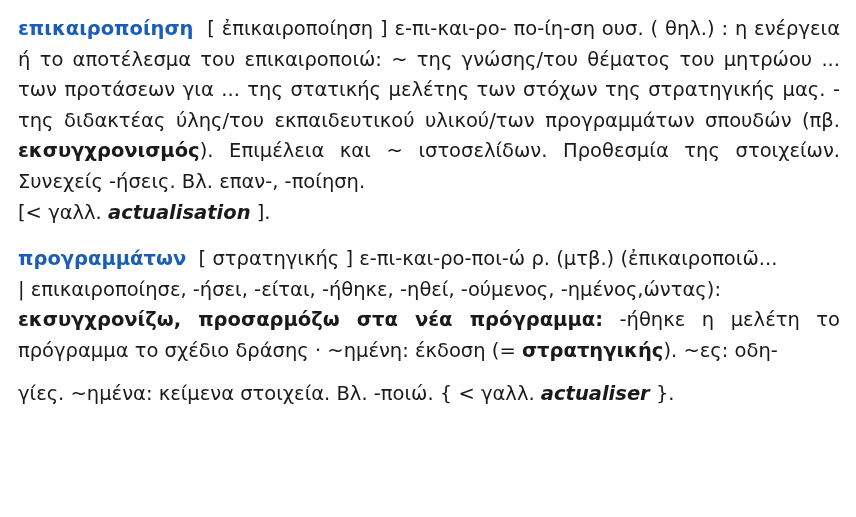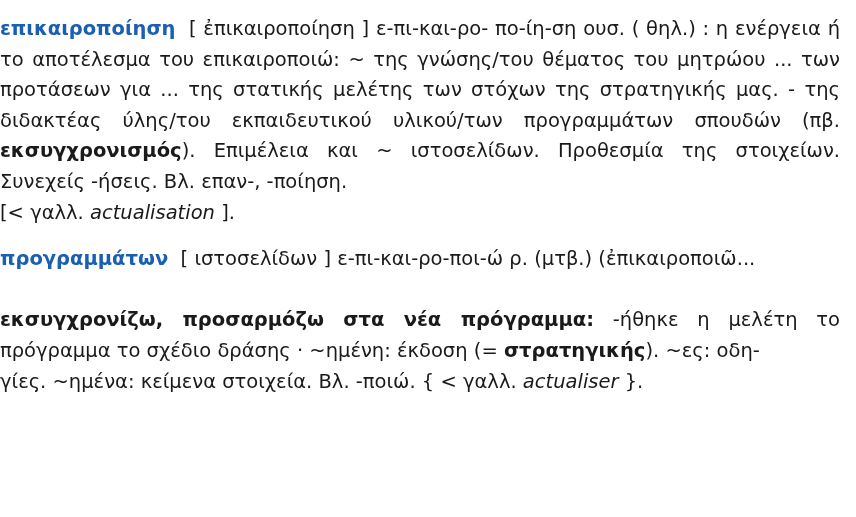--- a/index.html
+++ b/index.html
@@ -11,53 +11,54 @@
     height: 517px;
     background: #ffffff;
     font-family: "DejaVu Sans", sans-serif;
     color: #1a1a1a;
     overflow: hidden;
   }
   .page {
     box-sizing: border-box;
     width: 856px;
     height: 517px;
-    padding: 14px 16px 0 0;
+    padding: 14px 16px 0 18px;
   }
   .entry {
     font-size: 19.5px;
     line-height: 1.57;
     text-align: justify;
     text-justify: inter-word;
     hyphens: none;
   }
   .entry-1 { margin-bottom: 16px; }
   .entry-2 { margin-bottom: 0; }
   .headword {
     color: #1a5fb4;
     font-weight: bold;
   }
   .bold { font-weight: bold; }
-  .bolditalic { font-weight: normal; font-style: italic; }
+  .bolditalic { font-weight: bold; font-style: italic; }
   .plain { font-weight: normal; font-style: normal; }
   .last-line {
     display: block;
+    margin-top: 12px;
   }
 </style>
 </head>
 <body>
 
 <div class="page">
 
   <div class="entry entry-1">
     <span class="headword">επικαιροποίηση</span><span class="plain">&nbsp; </span><span class="plain">[ ἐπικαιροποίηση ]</span><span class="plain"> </span><span class="plain">ε-πι-και-ρο- πο-ίη-ση</span><span class="plain"> </span><span class="plain">ουσ. ( θηλ.)</span><span class="plain"> </span><span class="plain">:</span><span class="plain"> </span><span class="plain">η ενέργεια ή το αποτέλεσμα του επικαιροποιώ: ~ της γνώσης/του θέματος του μητρώου ... των προτάσεων για ... της στατικής μελέτης των στόχων της στρατηγικής μας. - της διδακτέας ύλης/του εκπαιδευτικού υλικού/των προγραμμάτων σπουδών (πβ. </span><span class="bold">εκσυγχρονισμός</span><span class="plain">). Επιμέλεια και ~ ιστοσελίδων. Προθεσμία της στοιχείων. Συνεχείς -ήσεις.  Βλ. επαν-, -ποίηση.</span><br>
     <span class="plain">[&lt; γαλλ. </span><span class="bolditalic">actualisation</span><span class="plain"> ].</span>
   </div>
 
   <div class="entry entry-2">
-    <span class="headword">προγραμμάτων</span><span class="plain">&nbsp; </span><span class="plain">[ ιστοσελίδων ]</span><span class="plain"> </span><span class="plain">ε-πι-και-ρο-ποι-ώ</span><span class="plain"> </span><span class="plain">ρ. (μτβ.)</span><span class="plain"> </span><span class="plain">(ἐπικαιροποιῶ...</span><br>
-    <br>
+    <span class="headword">προγραμμάτων</span><span class="plain">&nbsp; </span><span class="plain">[ στρατηγικής ]</span><span class="plain"> </span><span class="plain">ε-πι-και-ρο-ποι-ώ</span><span class="plain"> </span><span class="plain">ρ. (μτβ.)</span><span class="plain"> </span><span class="plain">(ἐπικαιροποιῶ...</span><br>
+    <span class="plain">|  επικαιροποίησε, -ήσει,  -είται, -ήθηκε, -ηθεί,  -ούμενος,  -ημένος,ώντας):</span><br>
     <span class="bold">εκσυγχρονίζω, προσαρμόζω στα νέα πρόγραμμα:</span><span class="plain"> -ήθηκε η μελέτη το πρόγραμμα το σχέδιο δράσης · ~ημένη: έκδοση (= </span><span class="bold">στρατηγικής</span><span class="plain">). ~ες: οδη-</span>
     <span class="last-line"><span class="plain">γίες. ~ημένα: κείμενα στοιχεία. Βλ. -ποιώ. { &lt; γαλλ. </span><span class="bolditalic">actualiser</span><span class="plain"> }.</span>
     </span>
   </div>
 
 </div>
 
 </body></html>

